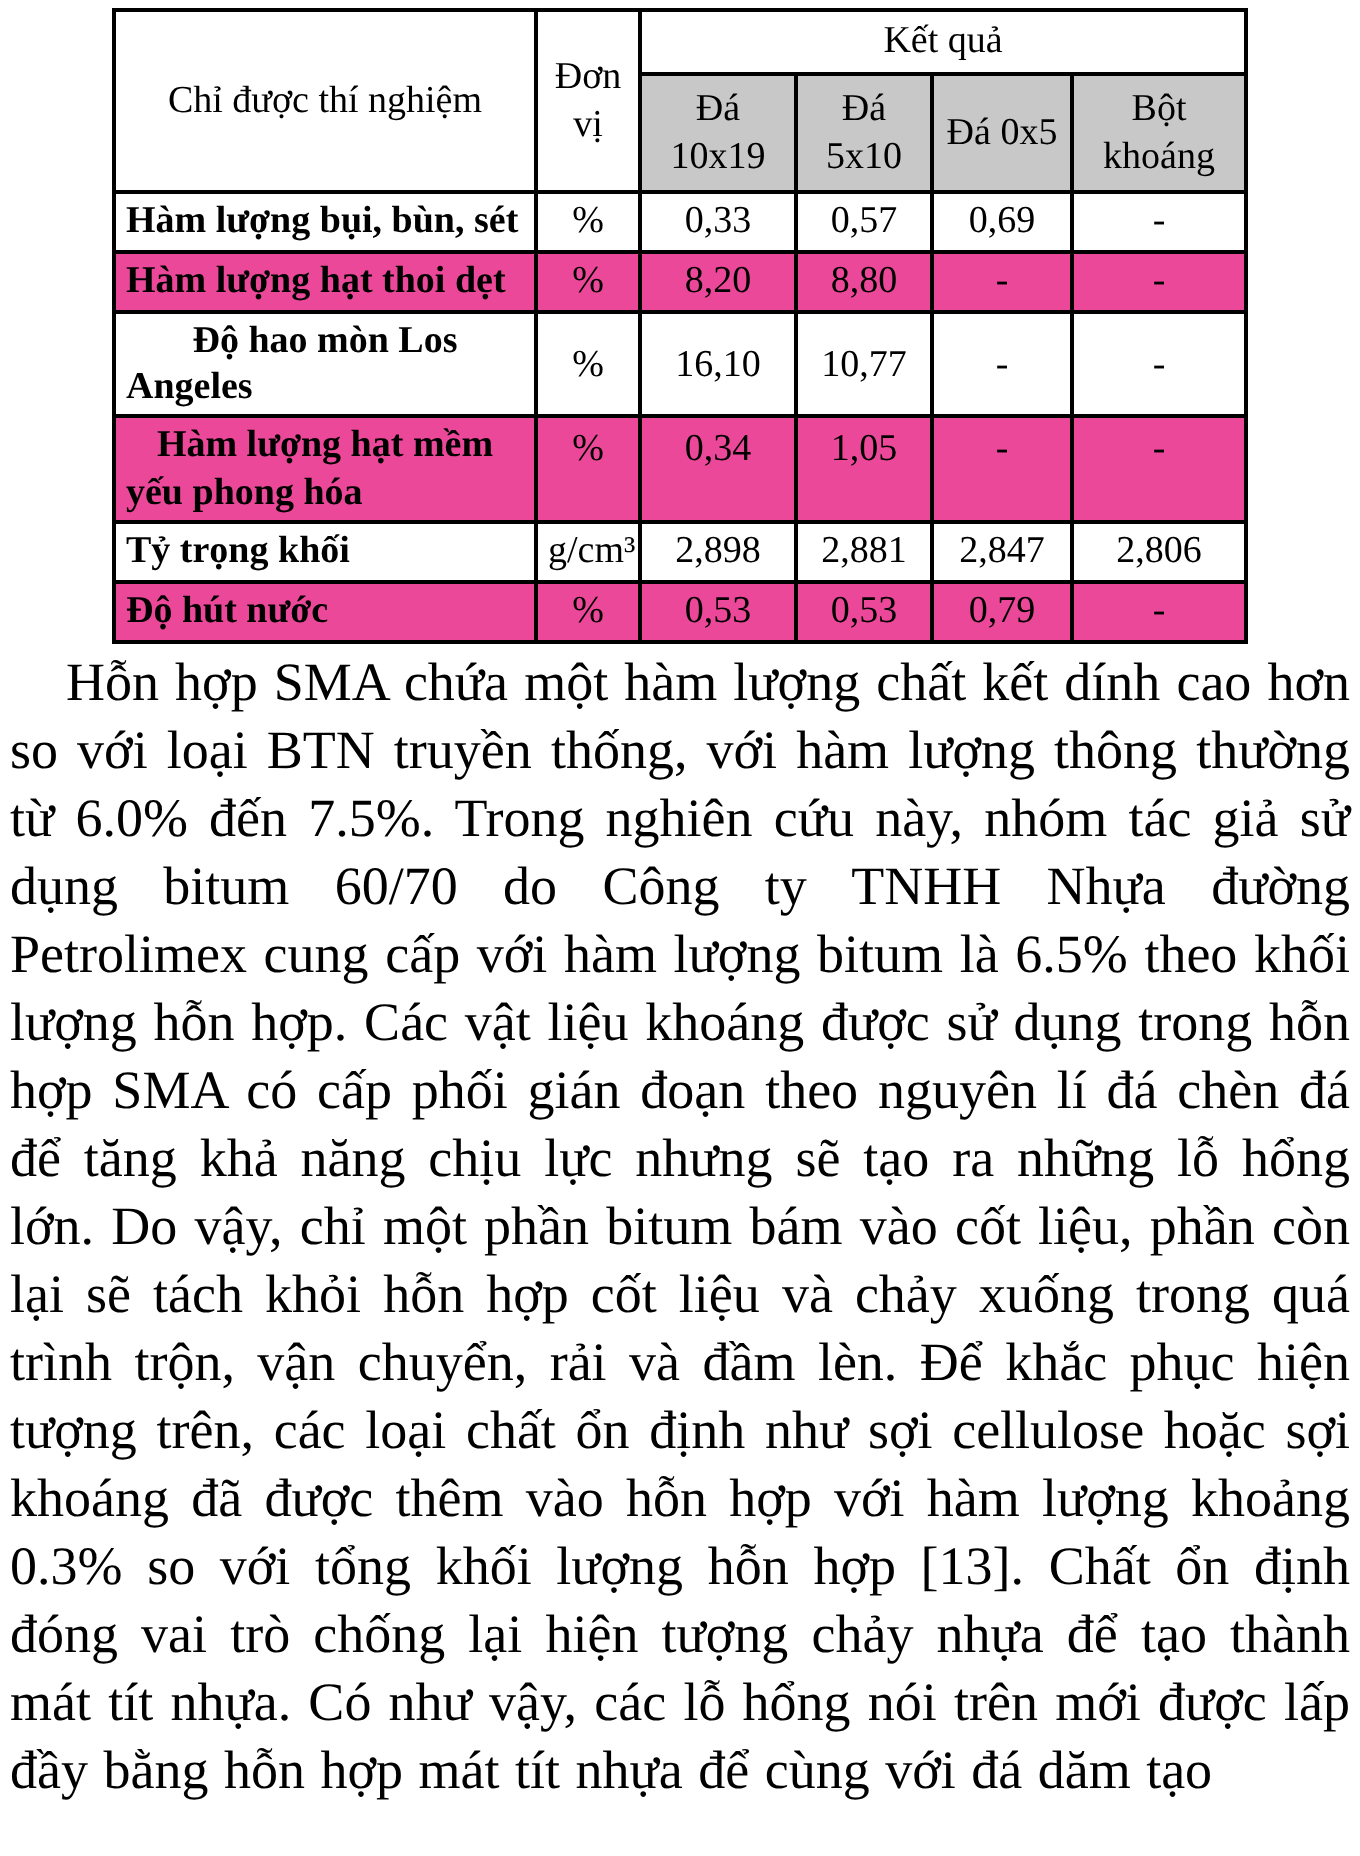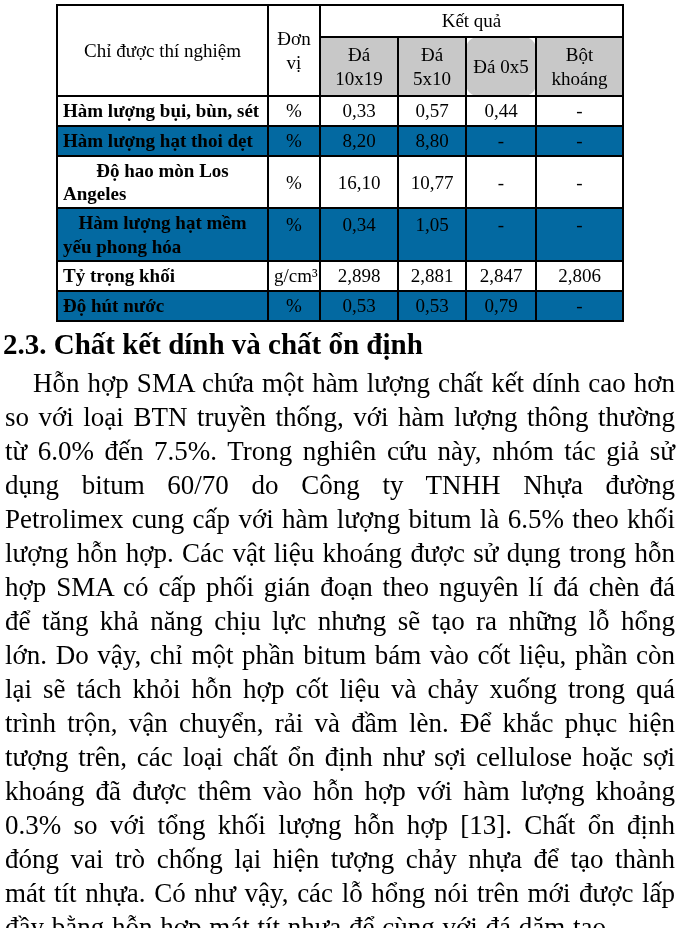--- a/index.html
+++ b/index.html
@@ -37,22 +37,22 @@
   td.c-name {
     text-align: justify;
     text-align-last: left;
     font-weight: bold;
   }
   tr.hdr-top td { height: 26px; }
   tr.hdr-sub td { height: 53px; }
   tr.data-row td { height: 24px; }
   td.vtop { vertical-align: top; padding-top: 4px; text-align: center; }
   td.shade { background: #c8c8c8; }
-  tr.shaded td { background: #0369a1; }
-  td.nowrap { white-space: nowrap; border-radius: 12px; }
+  tr.shaded td { background: #ec4899; }
+  td.nowrap { white-space: nowrap; }
   
   .section-heading {
     font-size: 29px;
     font-weight: bold;
     margin: 7px 0 5px 0;
     line-height: 1.1;
     letter-spacing: 0px;
   }
   .body-paragraph {
     font-size: 27px;
@@ -88,21 +88,21 @@
         <td class="shade">Đá 5x10</td>
         <td class="shade nowrap">Đá 0x5</td>
         <td class="shade">Bột khoáng</td>
       </tr>
 
       <tr class="data-row">
         <td class="c-name">Hàm lượng bụi, bùn, sét</td>
         <td>%</td>
         <td>0,33</td>
         <td>0,57</td>
-        <td>0,44</td>
+        <td>0,69</td>
         <td>-</td>
       </tr>
 
       <tr class="data-row shaded">
         <td class="c-name">Hàm lượng hạt thoi dẹt</td>
         <td>%</td>
         <td>8,20</td>
         <td>8,80</td>
         <td>-</td>
         <td>-</td>
@@ -139,17 +139,16 @@
         <td class="c-name">Độ hút nước</td>
         <td>%</td>
         <td>0,53</td>
         <td>0,53</td>
         <td>0,79</td>
         <td>-</td>
       </tr>
     </tbody>
   </table>
 
-  <h2 class="section-heading">2.3. Chất kết dính và chất ổn định</h2>
 
   <p class="body-paragraph">Hỗn hợp SMA chứa một hàm lượng chất kết dính cao hơn so với loại BTN truyền thống, với hàm lượng thông thường từ 6.0% đến 7.5%. Trong nghiên cứu này, nhóm tác giả sử dụng bitum 60/70 do Công ty TNHH Nhựa đường Petrolimex cung cấp với hàm lượng bitum là 6.5% theo khối lượng hỗn hợp. Các vật liệu khoáng được sử dụng trong hỗn hợp SMA có cấp phối gián đoạn theo nguyên lí đá chèn đá để tăng khả năng chịu lực nhưng sẽ tạo ra những lỗ hổng lớn. Do vậy, chỉ một phần bitum bám vào cốt liệu, phần còn lại sẽ tách khỏi hỗn hợp cốt liệu và chảy xuống trong quá trình trộn, vận chuyển, rải và đầm lèn. Để khắc phục hiện tượng trên, các loại chất ổn định như sợi cellulose hoặc sợi khoáng đã được thêm vào hỗn hợp với hàm lượng khoảng 0.3% so với tổng khối lượng hỗn hợp [13]. Chất ổn định đóng vai trò chống lại hiện tượng chảy nhựa để tạo thành mát tít nhựa. Có như vậy, các lỗ hổng nói trên mới được lấp đầy bằng hỗn hợp mát tít nhựa để cùng với đá dăm tạo</p>
 
 </div>
 
 </body></html>

